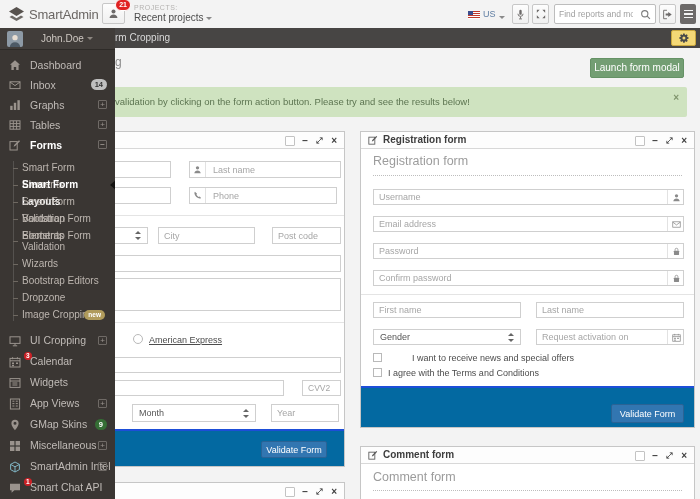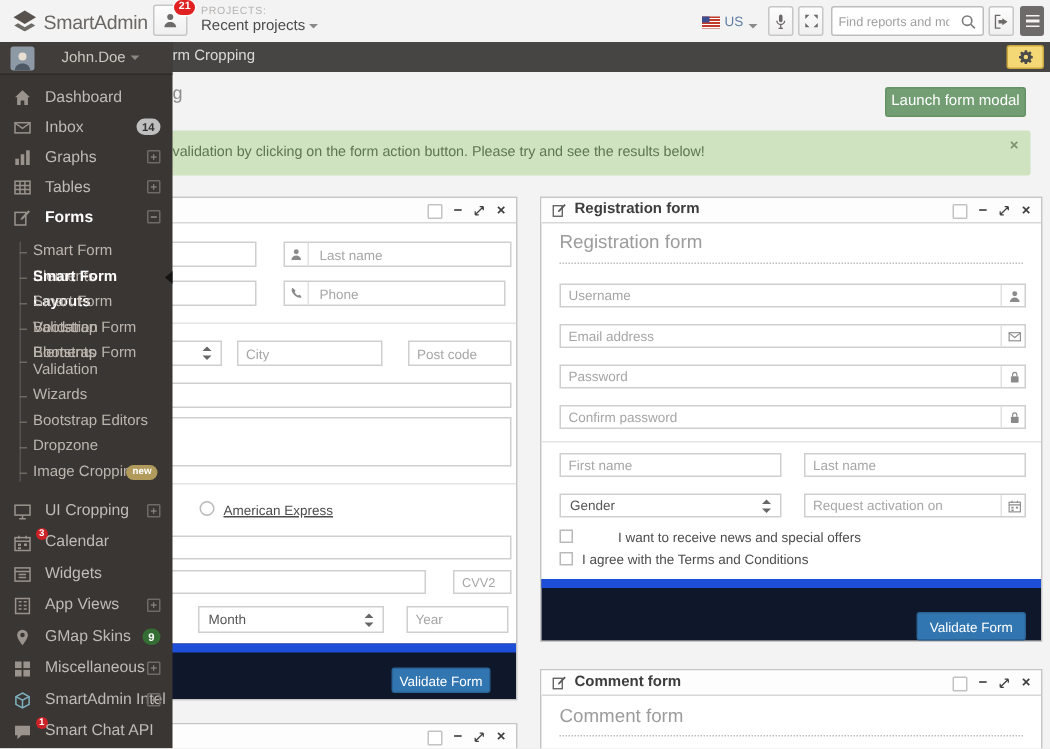--- a/index.html
+++ b/index.html
@@ -101,21 +101,21 @@
   .sel{position:absolute;border:1px solid #cfcfcf;background:#fff;font-size:9px;color:#555;cursor:pointer;}
   .sel .sval{position:absolute;left:6px;top:50%;transform:translateY(-50%);}
   .spin{position:absolute;right:5px;top:50%;width:8px;height:9px;margin-top:-4.5px;}
   .spin::before{content:"";position:absolute;left:1px;top:0;border-left:3px solid transparent;
                 border-right:3px solid transparent;border-bottom:3.5px solid #666;}
   .spin::after{content:"";position:absolute;left:1px;bottom:0;border-left:3px solid transparent;
                border-right:3px solid transparent;border-top:3.5px solid #666;}
   .hr{position:absolute;left:0;right:0;border-top:1px solid #e4e4e4;}
   .hr-dotted{position:absolute;border-top:1px dotted #bdbdbd;}
   .ftitle{position:absolute;font-size:12.5px;color:#9c9c9c;}
-  .wfooter{position:absolute;left:0;right:0;background:#0f172a;border-top:6px solid #1d4ed8;}
+  .wfooter{position:absolute;left:0;right:0;background:#0369a1;border-top:2px solid #1d4ed8;}
   .vbtn{position:absolute;background:#3276b1;border:1px solid #2a6395;border-radius:2px;color:#fff;
         font-size:9px;text-align:center;cursor:pointer;}
   .cbox{position:absolute;width:9px;height:9px;border:1px solid #b9b9b9;background:#fff;cursor:pointer;}
   .clabel{position:absolute;font-size:9px;color:#4c4c4c;white-space:nowrap;}
   .radio{position:absolute;width:10px;height:10px;border:1px solid #b9b9b9;border-radius:50%;background:#fff;cursor:pointer;}
   svg{display:block;}
 </style>
 </head>
 <body>
 

